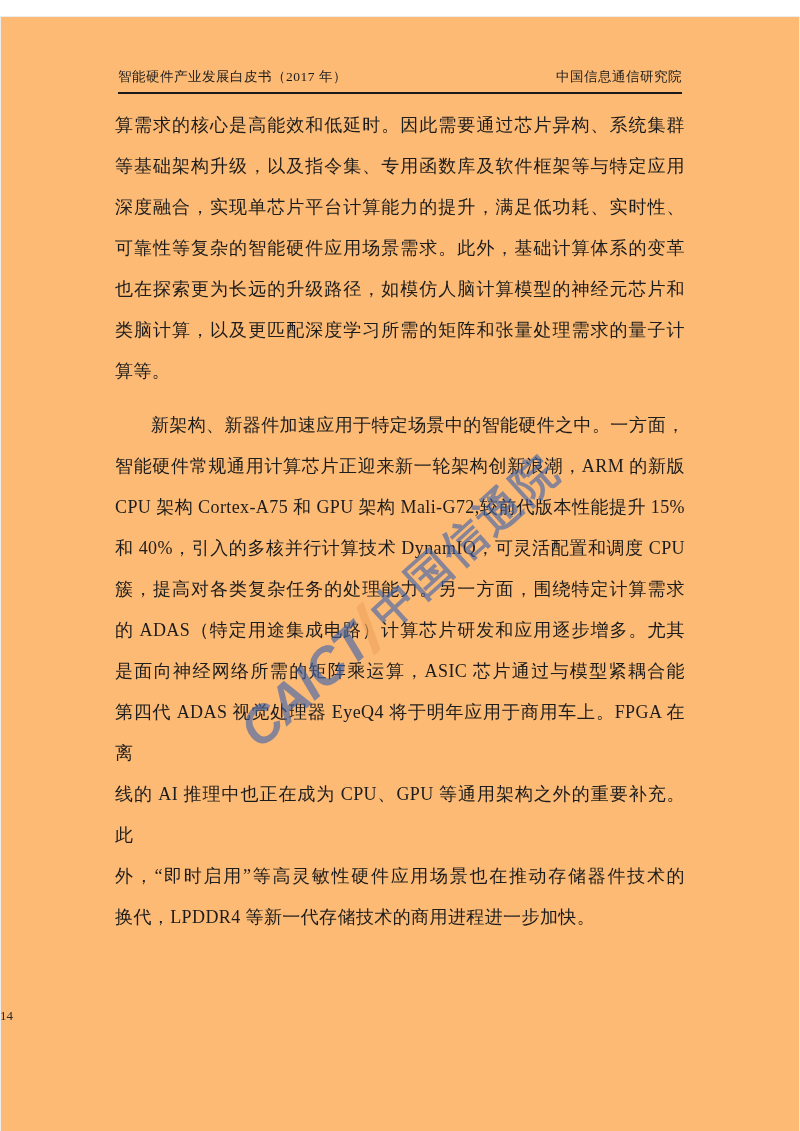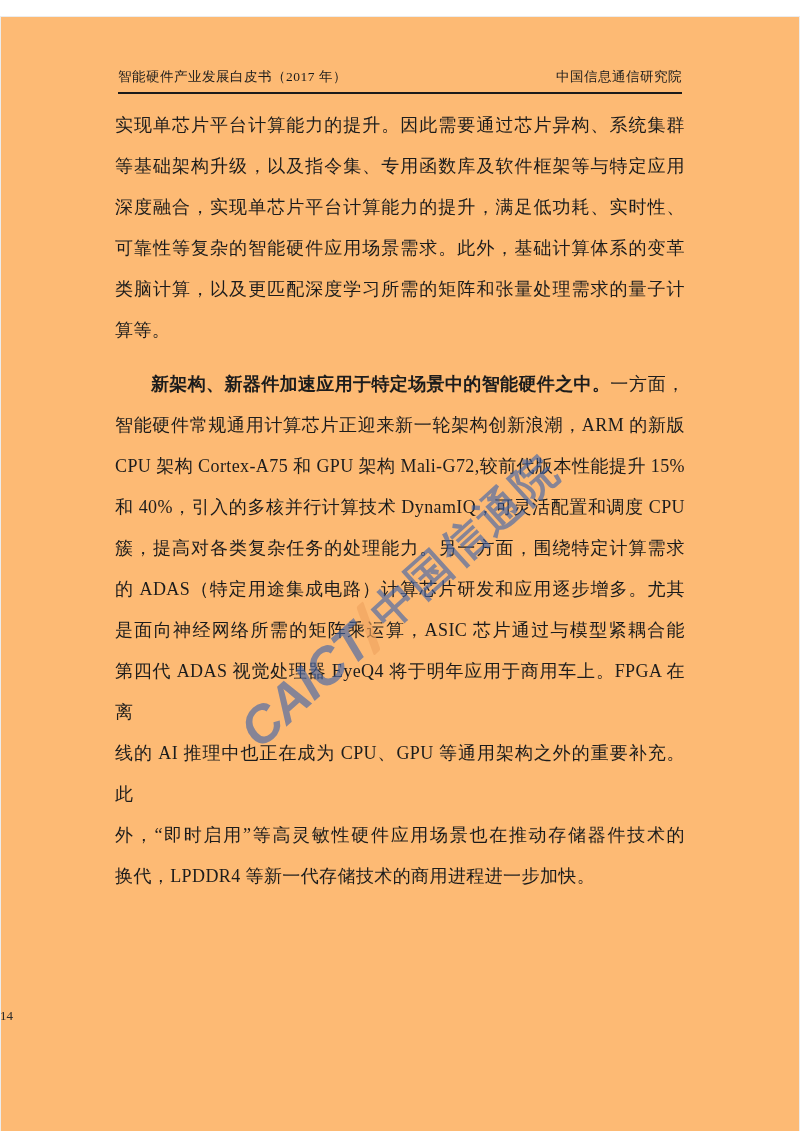--- a/index.html
+++ b/index.html
@@ -42,21 +42,21 @@
     font-size: 18px;
     line-height: 41px;
     letter-spacing: 0.4px;
   }
   .paragraph { }
   .paragraph + .paragraph { margin-top: 13px; }
   .line { text-align: justify; }
   .line.j { text-align-last: justify; }
   .line.indent { text-indent: 36px; }
   .b {
-    font-weight: 700;
+    font-weight: 400;
     font-family: "Liberation Sans", "DejaVu Sans", sans-serif;
     letter-spacing: 0px;
   }
 
   
   .watermark {
     position: absolute;
     left: 400px; top: 584px;
     transform: translate(-50%, -50%) rotate(-42deg);
     display: flex;
@@ -104,24 +104,25 @@
 <div class="page">
 
   <div class="header">
     <span>智能硬件产业发展白皮书（2017 年）</span>
     <span>中国信息通信研究院</span>
   </div>
   <div class="header-rule"></div>
 
   <div class="body-text">
       <div class="paragraph">
-        <div class="line j"><span>实现单芯片平台计算能力的提升。因此需要通过芯片异构、系统集群</span></div>
+        <div class="line j"><span>算需求的核心是高能效和低延时。因此需要通过芯片异构、系统集群</span></div>
         <div class="line j"><span>等基础架构升级，以及指令集、专用函数库及软件框架等与特定应用</span></div>
         <div class="line j"><span>深度融合，实现单芯片平台计算能力的提升，满足低功耗、实时性、</span></div>
         <div class="line j"><span>可靠性等复杂的智能硬件应用场景需求。此外，基础计算体系的变革</span></div>
+        <div class="line j"><span>也在探索更为长远的升级路径，如模仿人脑计算模型的神经元芯片和</span></div>
         <div class="line j"><span>类脑计算，以及更匹配深度学习所需的矩阵和张量处理需求的量子计</span></div>
         <div class="line"><span>算等。</span></div>
       </div>
       <div class="paragraph">
         <div class="line j indent"><span class="b">新架构、新器件加速应用于特定场景中的智能硬件之中。</span><span>一方面，</span></div>
         <div class="line j"><span>智能硬件常规通用计算芯片正迎来新一轮架构创新浪潮，ARM 的新版</span></div>
         <div class="line j"><span>CPU 架构 Cortex-A75 和 GPU 架构 Mali-G72,较前代版本性能提升 15%</span></div>
         <div class="line j"><span>和 40%，引入的多核并行计算技术 DynamIQ，可灵活配置和调度 CPU</span></div>
         <div class="line j"><span>簇，提高对各类复杂任务的处理能力。另一方面，围绕特定计算需求</span></div>
         <div class="line j"><span>的 ADAS（特定用途集成电路）计算芯片研发和应用逐步增多。尤其</span></div>

